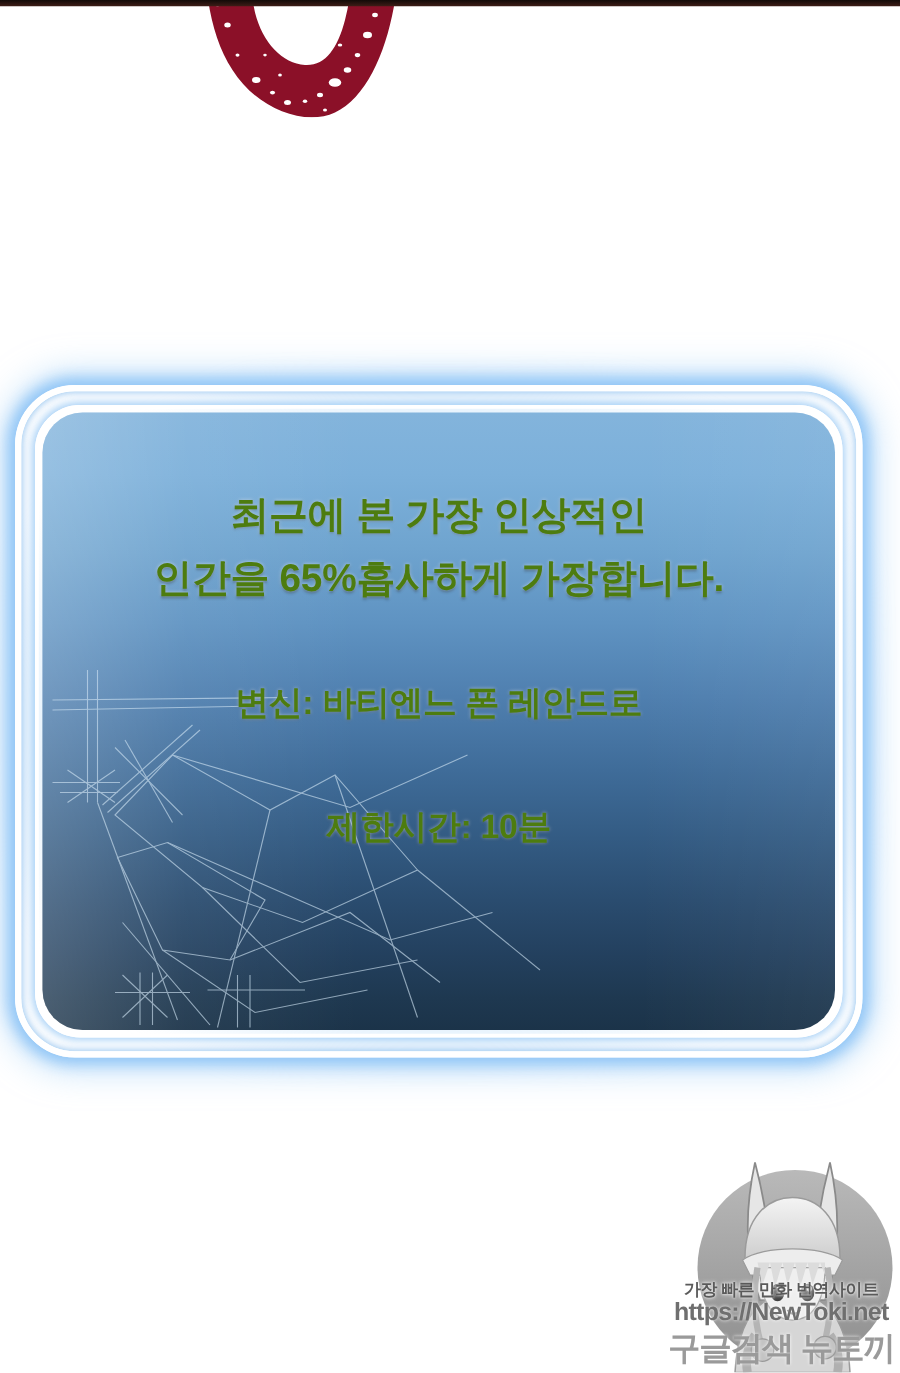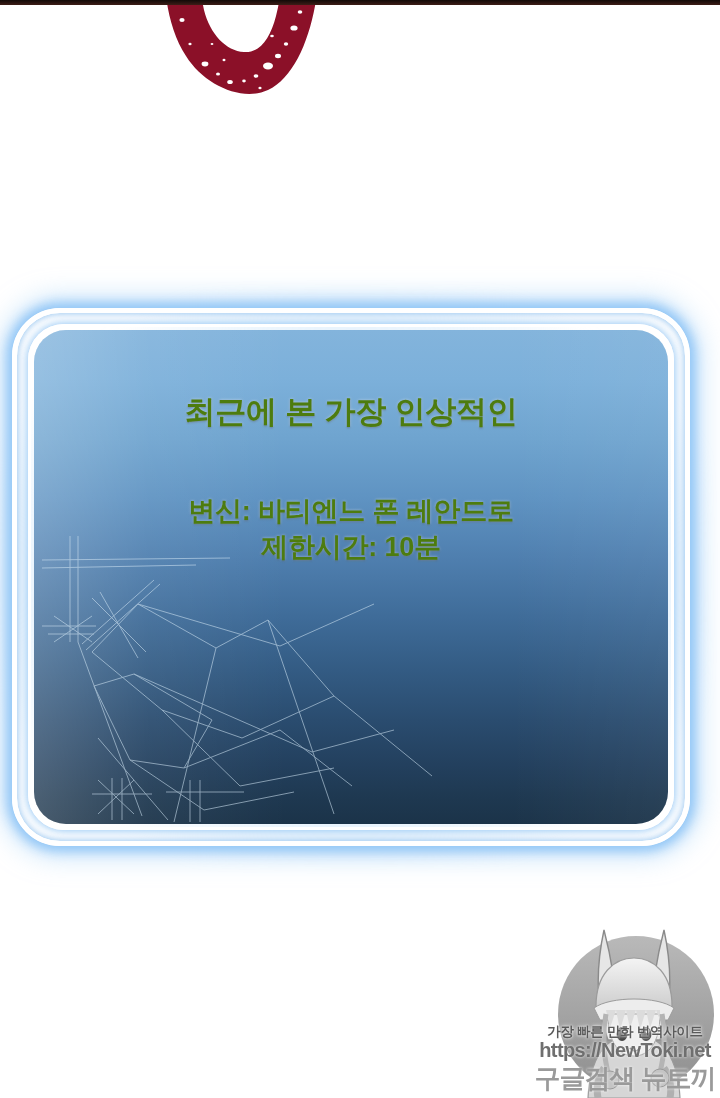--- a/index.html
+++ b/index.html
@@ -89,21 +89,21 @@
     pointer-events:none;
   }
   .tline{
     color:#4d7c0f; text-align:center; white-space:pre;
     font-weight:700; letter-spacing:-0.2px;
     text-shadow:0 0 3px rgba(255,255,255,0.55), 0 1px 2px rgba(12,30,48,0.45);
   }
   #line-1{ margin-top:98px; font-size:31px; line-height:40px; }
   #line-2{ margin-top:11px; font-size:31px; line-height:40px; }
   #line-3{ margin-top:61px; font-size:27px; line-height:36px; }
-  #line-4{ font-size:27px; line-height:36px; }
+  #line-4{ margin-top:63px; font-size:27px; line-height:36px; }
   #line-5{ margin-top:13px; font-size:27px; line-height:36px; }
 
   
   #watermark{
     position:absolute; right:0; bottom:0; width:188px; height:188px; z-index:7;
   }
   #wm-art{ position:absolute; inset:0; }
   #wm-art svg{ display:block; width:100%; height:100%; }
   #wm-text{
     position:absolute; left:0; right:2px; bottom:2px;
@@ -220,20 +220,21 @@
           <path d="M132 268 L210 268"></path>
           <path d="M156 256 L156 298"></path>
           <path d="M166 256 L166 298"></path>
         </g>
       </svg>
     </div>
   </div>
 
   <div id="panel-text">
     <div class="tline" id="line-1">최근에 본 가장 인상적인</div>
+    <div class="tline" id="line-2">인간을 65%흡사하게 가장합니다.</div>
     <div class="tline" id="line-3">변신: 바티엔느 폰 레안드로</div>
     <div class="tline" id="line-4">제한시간: 10분</div>
   </div>
 </div>
 
 <div id="watermark">
   <div id="wm-art">
     <svg viewBox="0 0 188 188" xmlns="http://www.w3.org/2000/svg">
       <defs>
         <linearGradient id="bgcirc" x1="0" y1="0" x2="0" y2="1">

